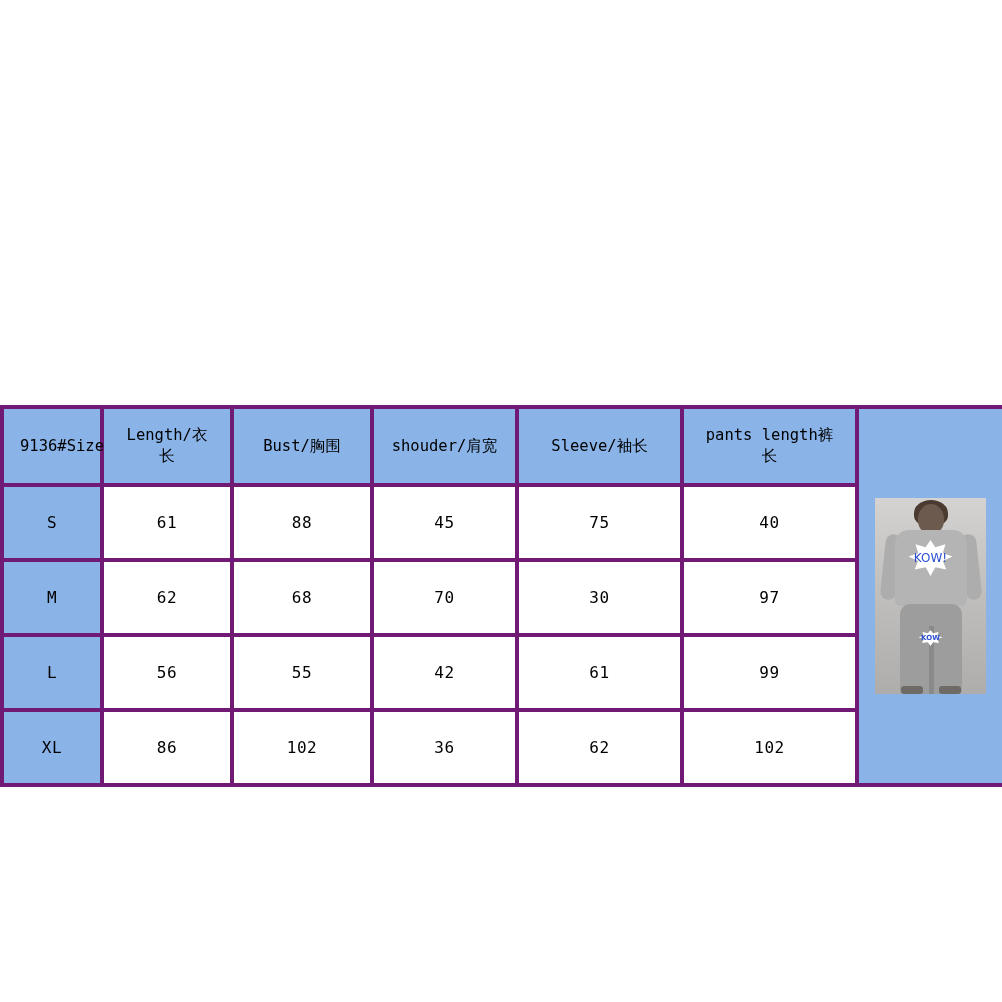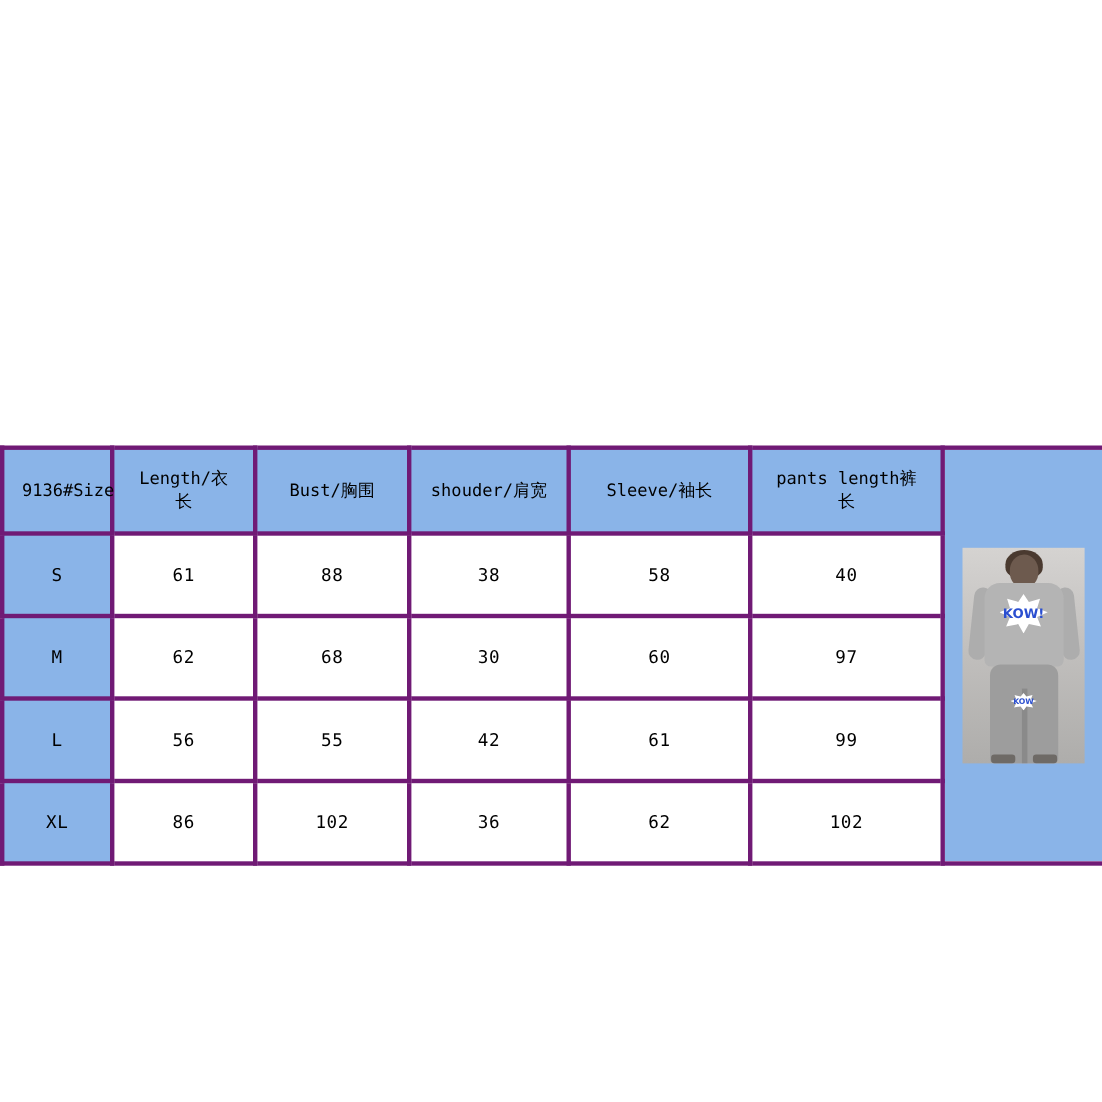--- a/index.html
+++ b/index.html
@@ -158,21 +158,21 @@
     position: absolute;
     left: 50%;
     top: 42px;
     margin-left: -22px;
     width: 44px;
     height: 36px;
     line-height: 36px;
     text-align: center;
     color: #2b4fd0;
     font-family: "DejaVu Sans", "Liberation Sans", sans-serif;
-    font-weight: bold;
+    font-weight: normal;
     font-size: 12px;
   }
   .kow-small {
     position: absolute;
     left: 50%;
     top: 132px;
     margin-left: -12px;
     width: 24px;
     height: 16px;
     background: #ffffff;
@@ -242,31 +242,31 @@
               <div class="model-shoe-l"></div>
               <div class="model-shoe-r"></div>
             </div>
           </td>
         </tr>
 
         <tr>
           <td class="size-cell">S</td>
           <td>61</td>
           <td>88</td>
-          <td>38</td>
-          <td>58</td>
+          <td>45</td>
+          <td>75</td>
           <td>40</td>
         </tr>
 
         <tr>
           <td class="size-cell">M</td>
           <td>62</td>
           <td>68</td>
+          <td>70</td>
           <td>30</td>
-          <td>60</td>
           <td>97</td>
         </tr>
 
         <tr>
           <td class="size-cell">L</td>
           <td>56</td>
           <td>55</td>
           <td>42</td>
           <td>61</td>
           <td>99</td>

